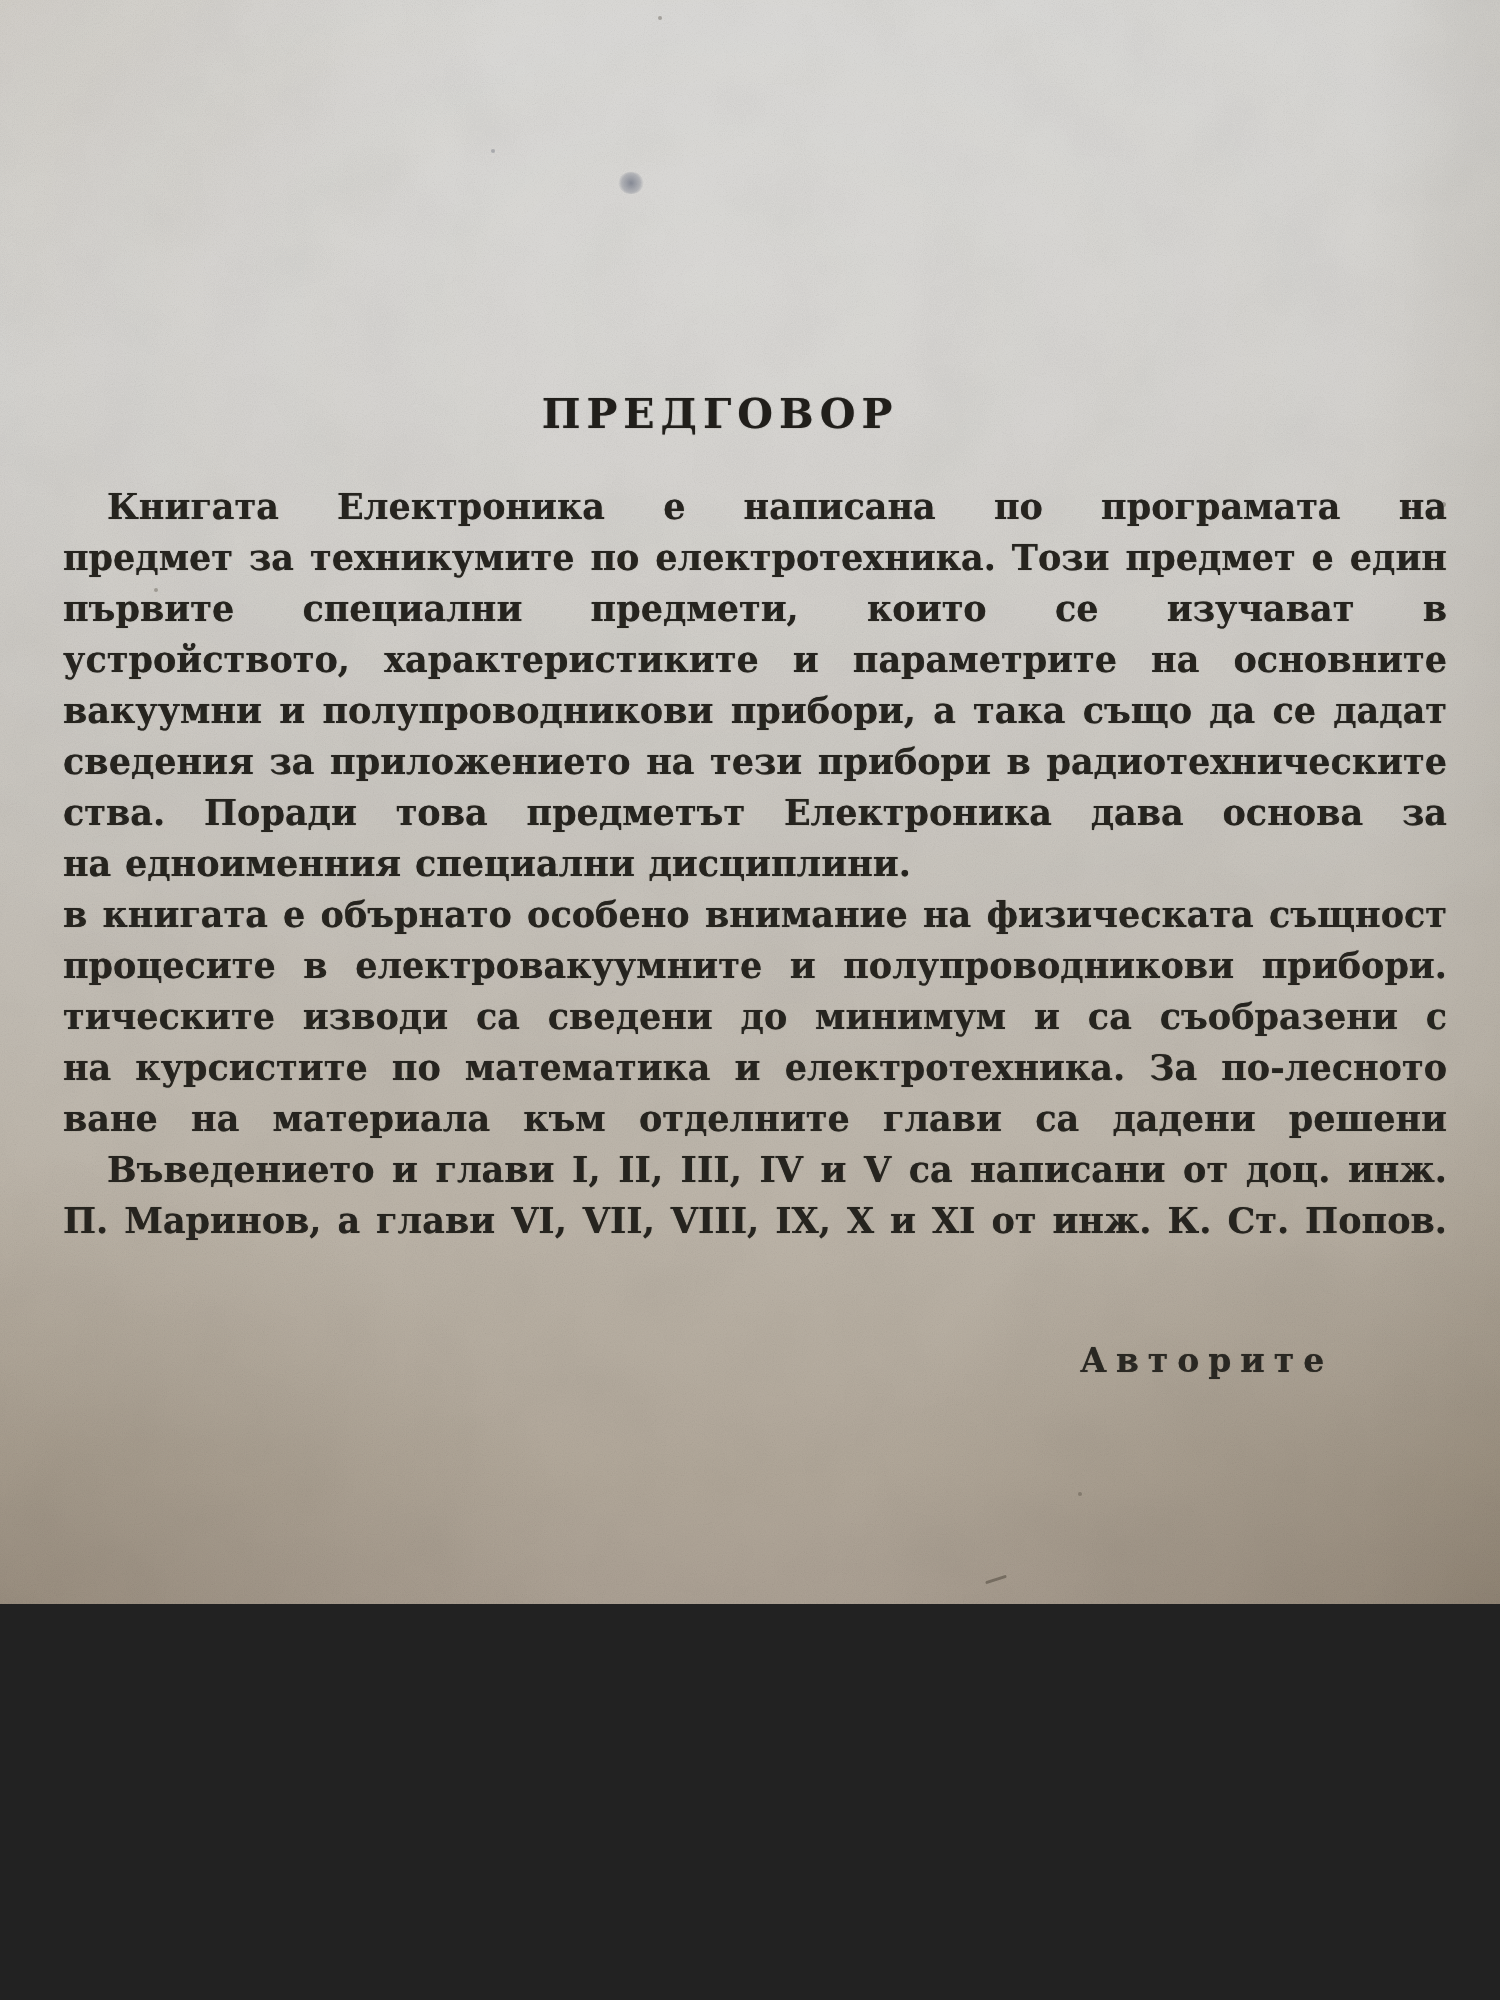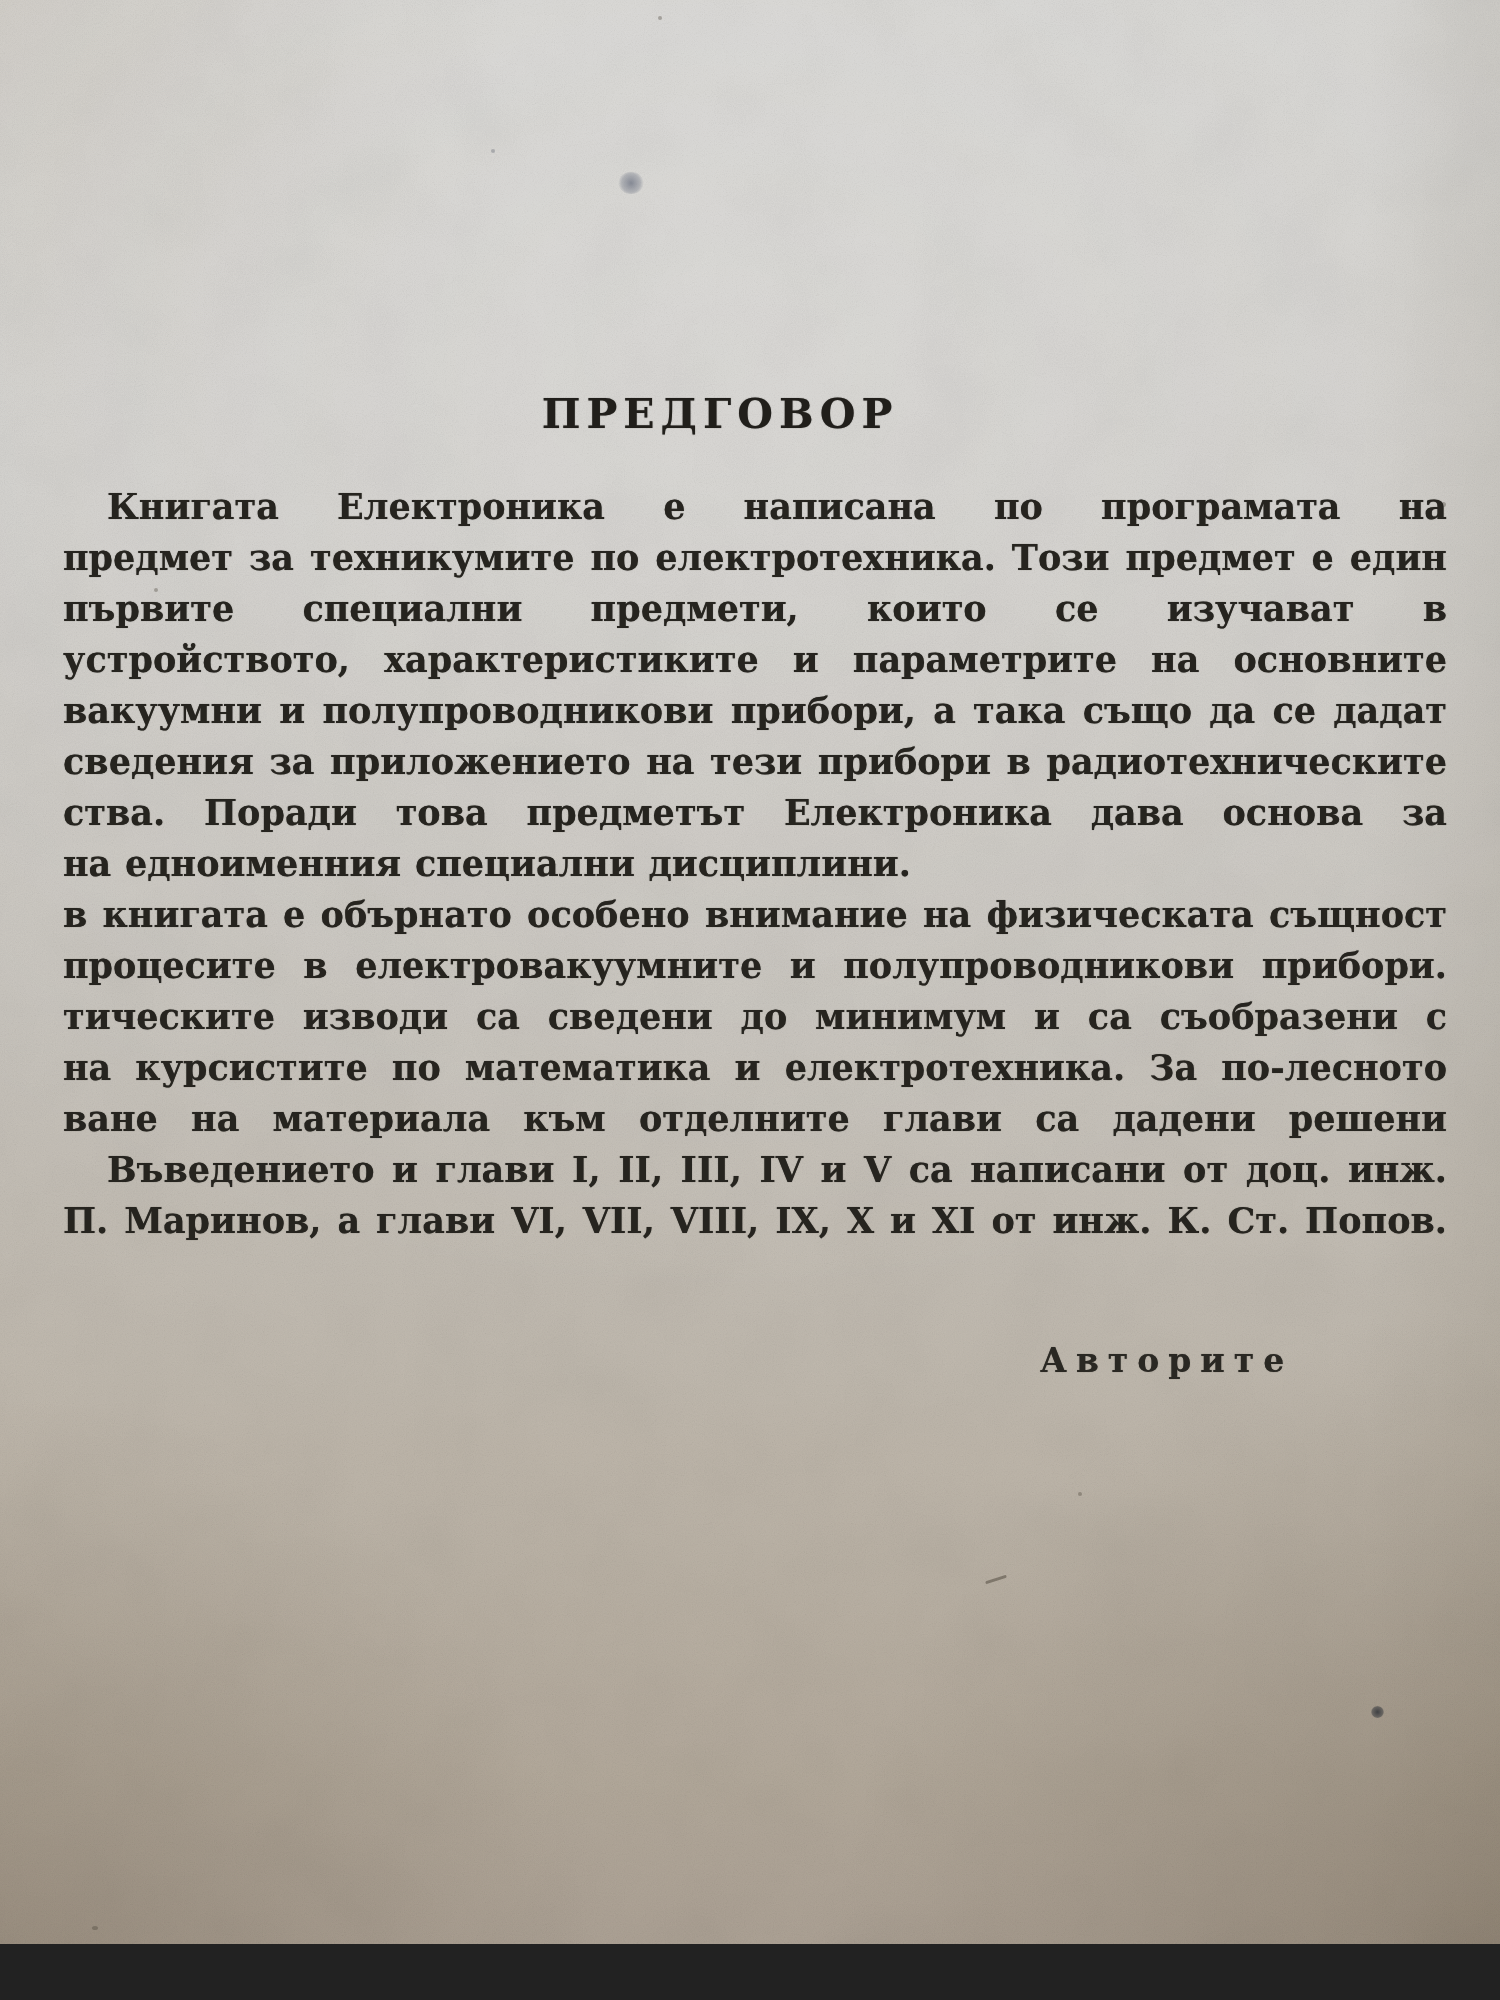--- a/index.html
+++ b/index.html
@@ -1,19 +1,19 @@
 <!DOCTYPE html>
 <html><head>
 <meta charset="utf-8">
 <style>
   html, body { margin: 0; padding: 0; background: #222; }
   .page {
     position: relative;
     width: 1500px;
-    height: 1944px;
+    height: 1604px;
     overflow: hidden;
     font-family: "DejaVu Serif", "Liberation Serif", serif;
     background:
       radial-gradient(130% 80% at 48% 18%, rgba(255,255,255,0.20), rgba(255,255,255,0) 62%),
       radial-gradient(62% 48% at 100% 102%, rgba(92,78,58,0.30), rgba(92,78,58,0) 72%),
       radial-gradient(55% 42% at 0% 102%, rgba(92,78,58,0.24), rgba(92,78,58,0) 72%),
       radial-gradient(45% 30% at 0% 0%, rgba(150,130,100,0.12), rgba(150,130,100,0) 75%),
       linear-gradient(270deg, rgba(100,88,66,0.10), rgba(100,88,66,0) 9%),
       linear-gradient(180deg, #d8d7d4 0%, #d3d1cd 26%, #c9c5be 52%, #beb6aa 76%, #b3a99b 92%, #ada295 100%);
   }
@@ -50,21 +50,21 @@
     text-align: justify;
     text-align-last: justify;
     white-space: normal;
     overflow: hidden;
     word-spacing: 1.5px;
   }
   .line.indent { text-indent: 44px; }
   .line.endline { text-align-last: left; }
   .signature {
     position: absolute;
-    left: 1040px;
+    left: 1080px;
     top: 1341px;
     font-size: 33px;
     font-weight: bold;
     letter-spacing: 9px;
     color: #2a2823;
     text-shadow: 0 0 0.8px rgba(40,38,33,0.7);
   }
   .mark { position: absolute; pointer-events: none; }
   .ink-blot {
     left: 618px; top: 172px; width: 26px; height: 22px;

